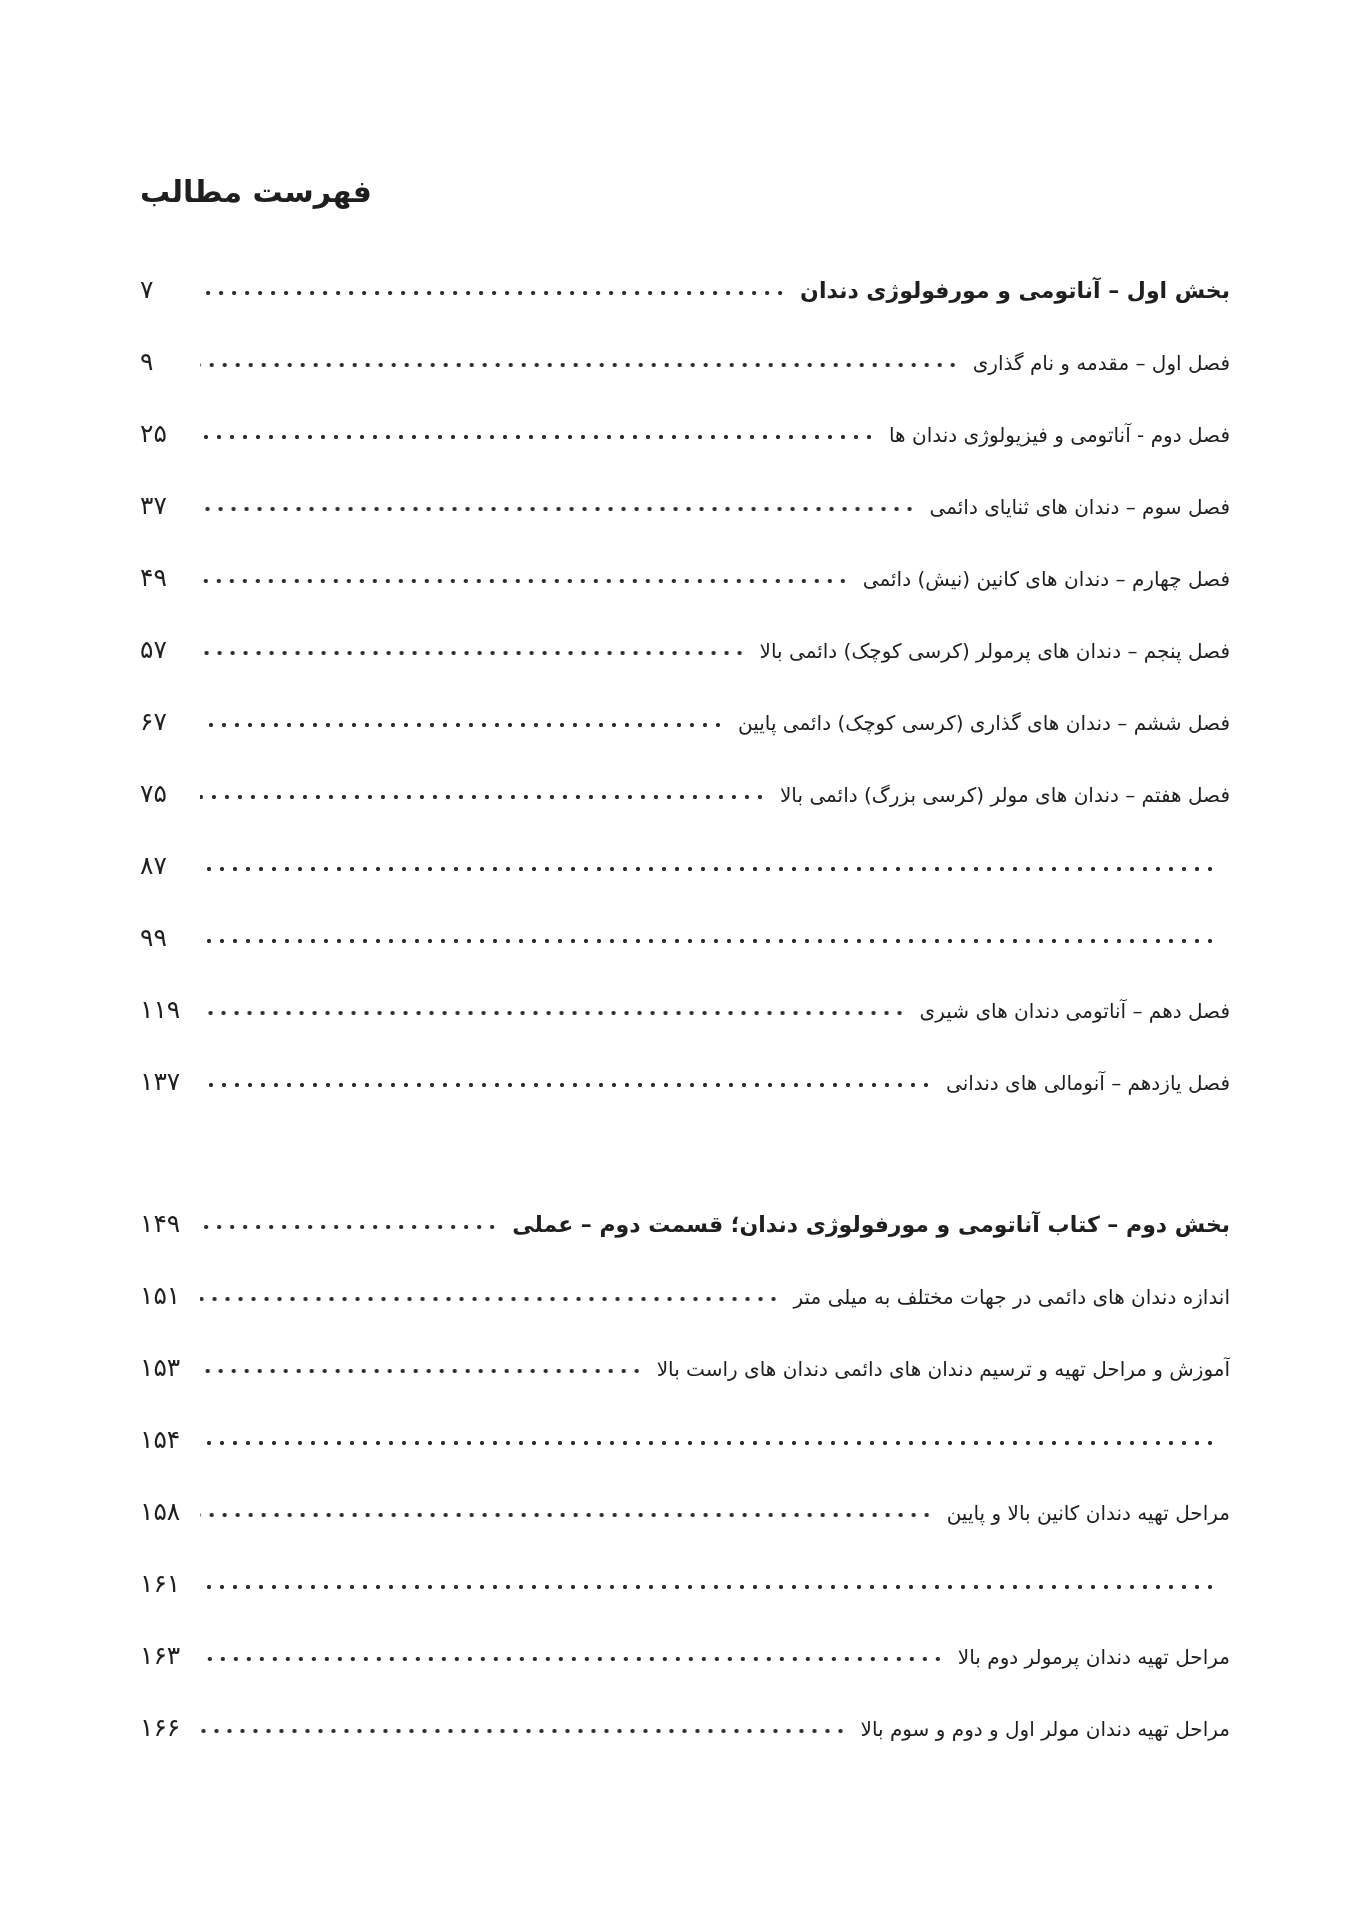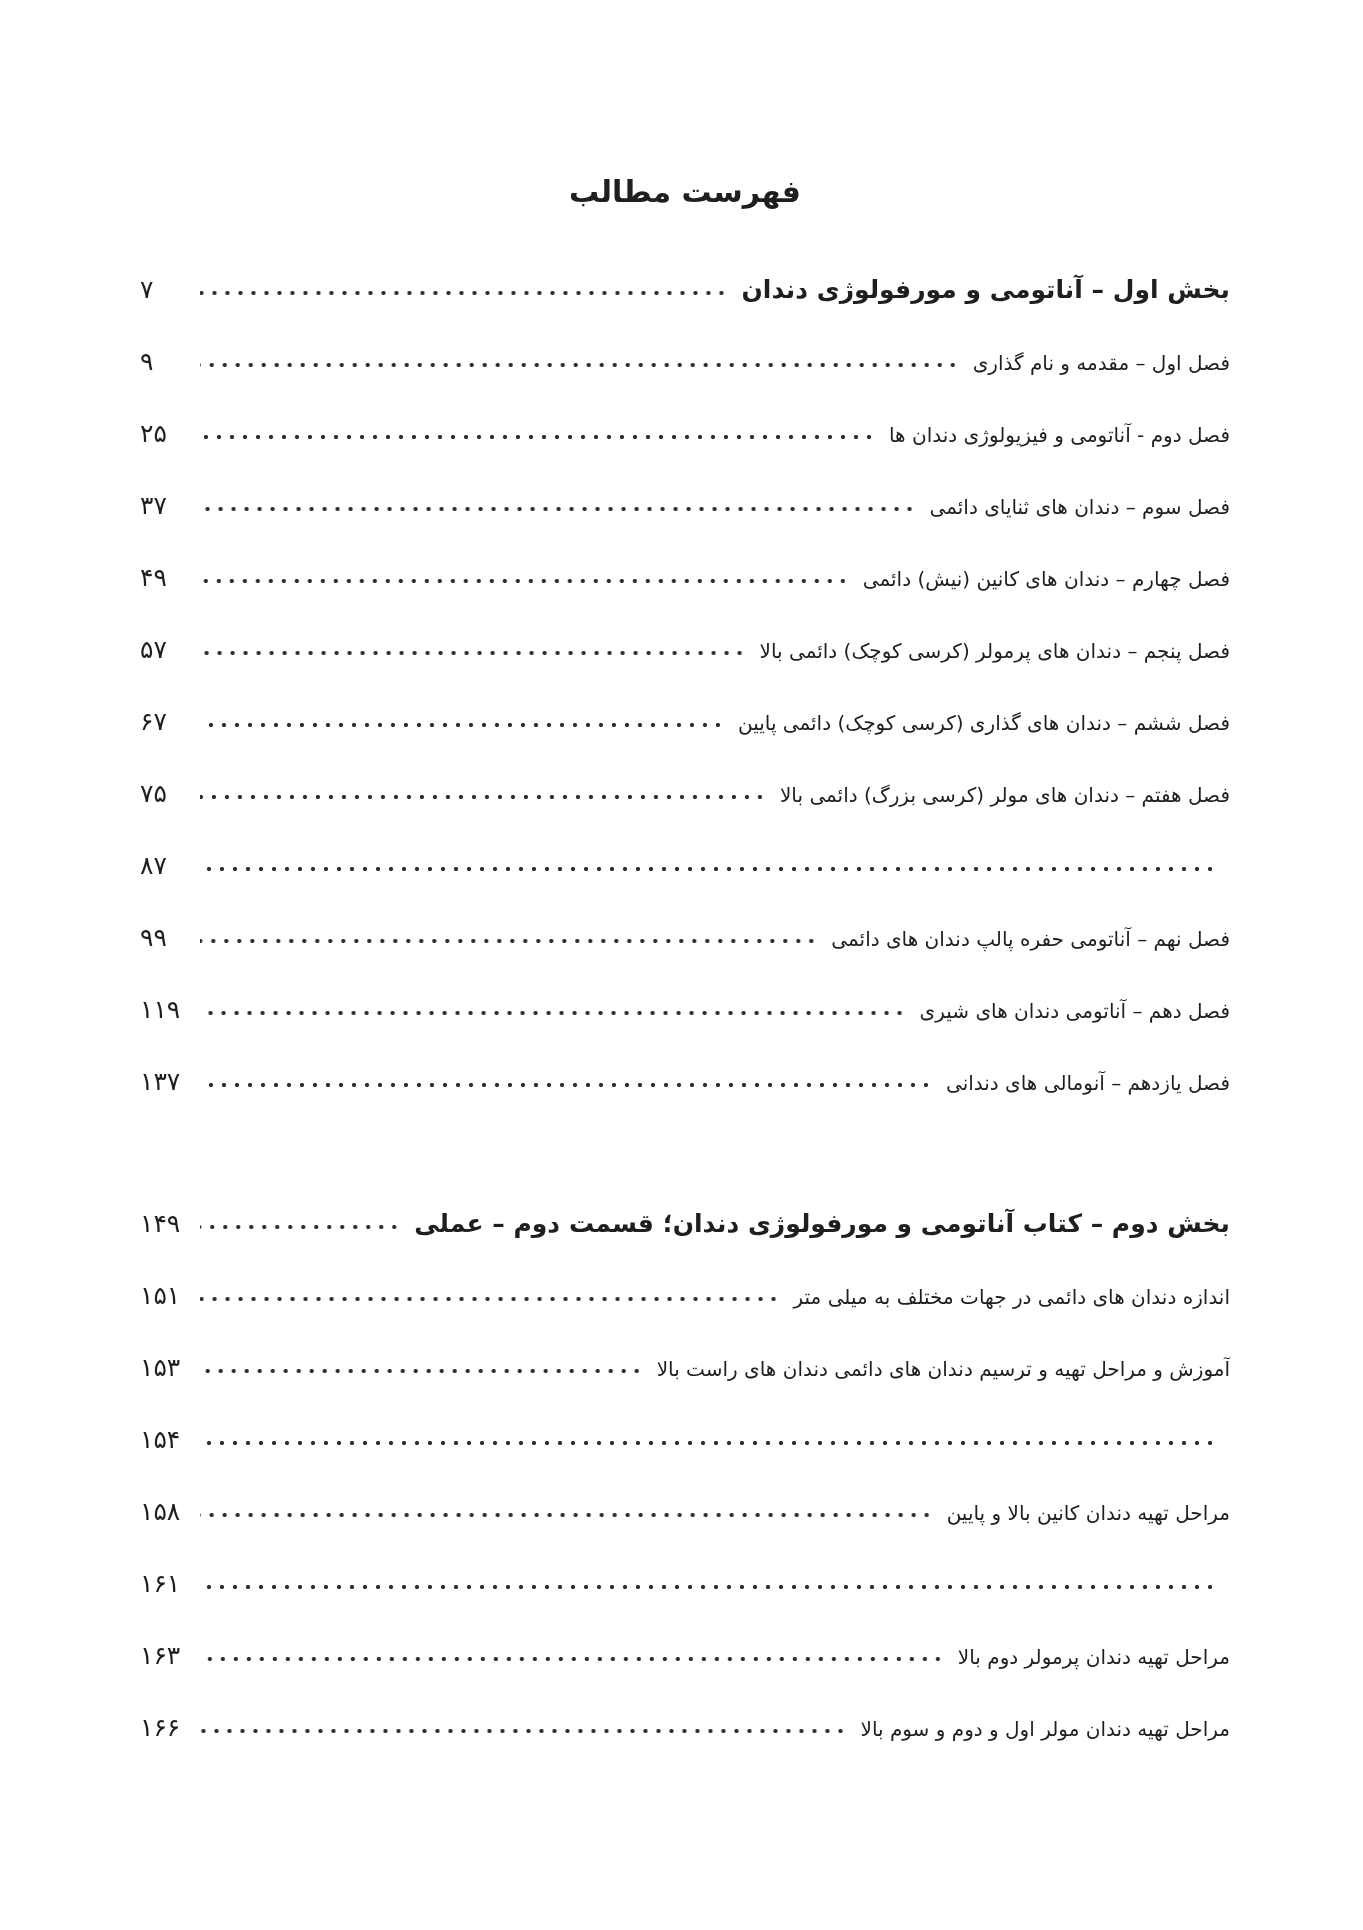--- a/index.html
+++ b/index.html
@@ -18,41 +18,41 @@
     color: var(--text, #1f1f1f);
     overflow: hidden;
     box-sizing: border-box;
     padding: 170px 133px 0 140px;
   }
   .doc-title {
     margin: 0 0 40px 0;
     font-size: 30px;
     line-height: 44px;
     font-weight: 700;
-    text-align: center;
+    text-align: left;
     letter-spacing: 0;
   }
   .toc { width: 100%; }
   .toc-row {
     display: flex;
     align-items: baseline;
     height: 72px;
     overflow: hidden;
   }
   .toc-row.gap-before { margin-top: 70px; }
   .toc-label {
     flex: 0 0 auto;
     max-width: 960px;
     white-space: nowrap;
     font-size: 20px;
     line-height: 72px;
   }
   .toc-row.section .toc-label {
     font-weight: 700;
-    font-size: 25px;
+    font-size: 22px;
   }
   .leader {
     flex: 1 1 auto;
     min-width: 18px;
     height: 8px;
     margin: 0 10px 0 8px;
     background-image: radial-gradient(circle at 3px 3px, var(--dots, #2f2f2f) 1.9px, transparent 2.3px);
     background-size: 13px 8px;
     background-repeat: repeat-x;
     background-position: right bottom;
@@ -109,21 +109,20 @@
       <div class="toc-row item">
     <span class="toc-label">فصل هفتم – دندان های مولر (کرسی بزرگ) دائمی بالا</span>
     <span class="leader"></span>
     <span class="toc-page">۷۵</span>
   </div>
       <div class="toc-row item">
     <span class="leader"></span>
     <span class="toc-page">۸۷</span>
   </div>
       <div class="toc-row item">
-    <span class="toc-label">فصل نهم – آناتومی حفره پالپ دندان های دائمی</span>
     <span class="leader"></span>
     <span class="toc-page">۹۹</span>
   </div>
       <div class="toc-row item">
     <span class="toc-label">فصل دهم – آناتومی دندان های شیری</span>
     <span class="leader"></span>
     <span class="toc-page">۱۱۹</span>
   </div>
       <div class="toc-row item">
     <span class="toc-label">فصل یازدهم – آنومالی های دندانی</span>

